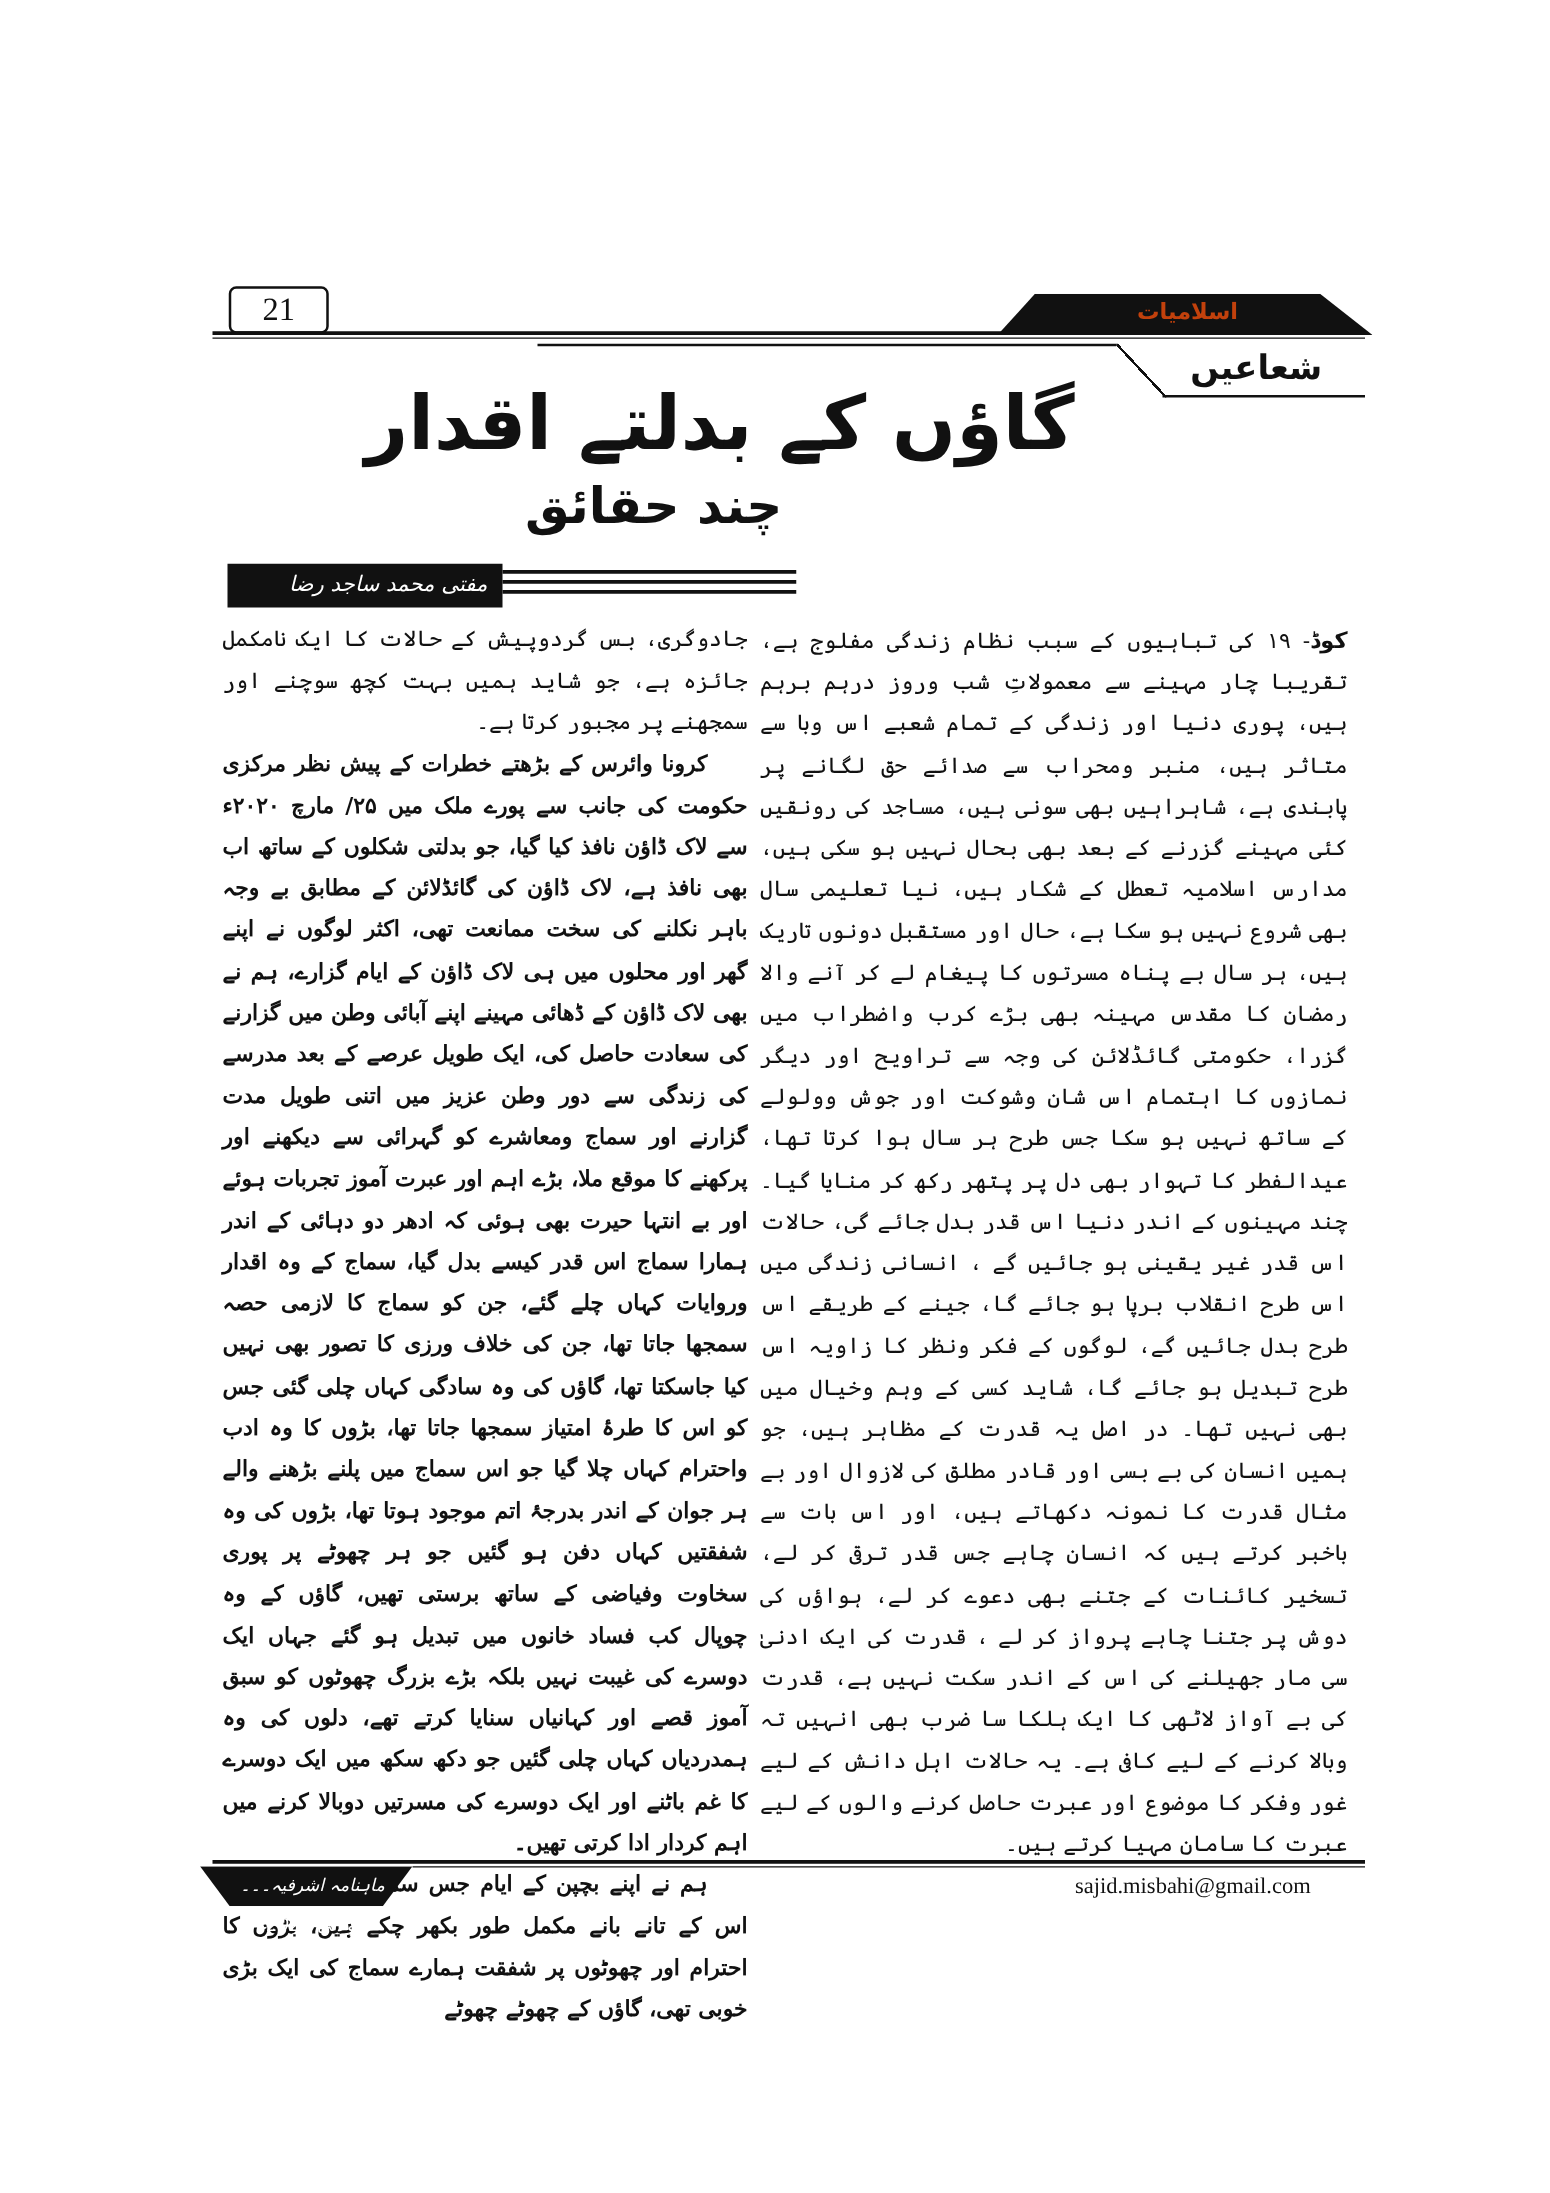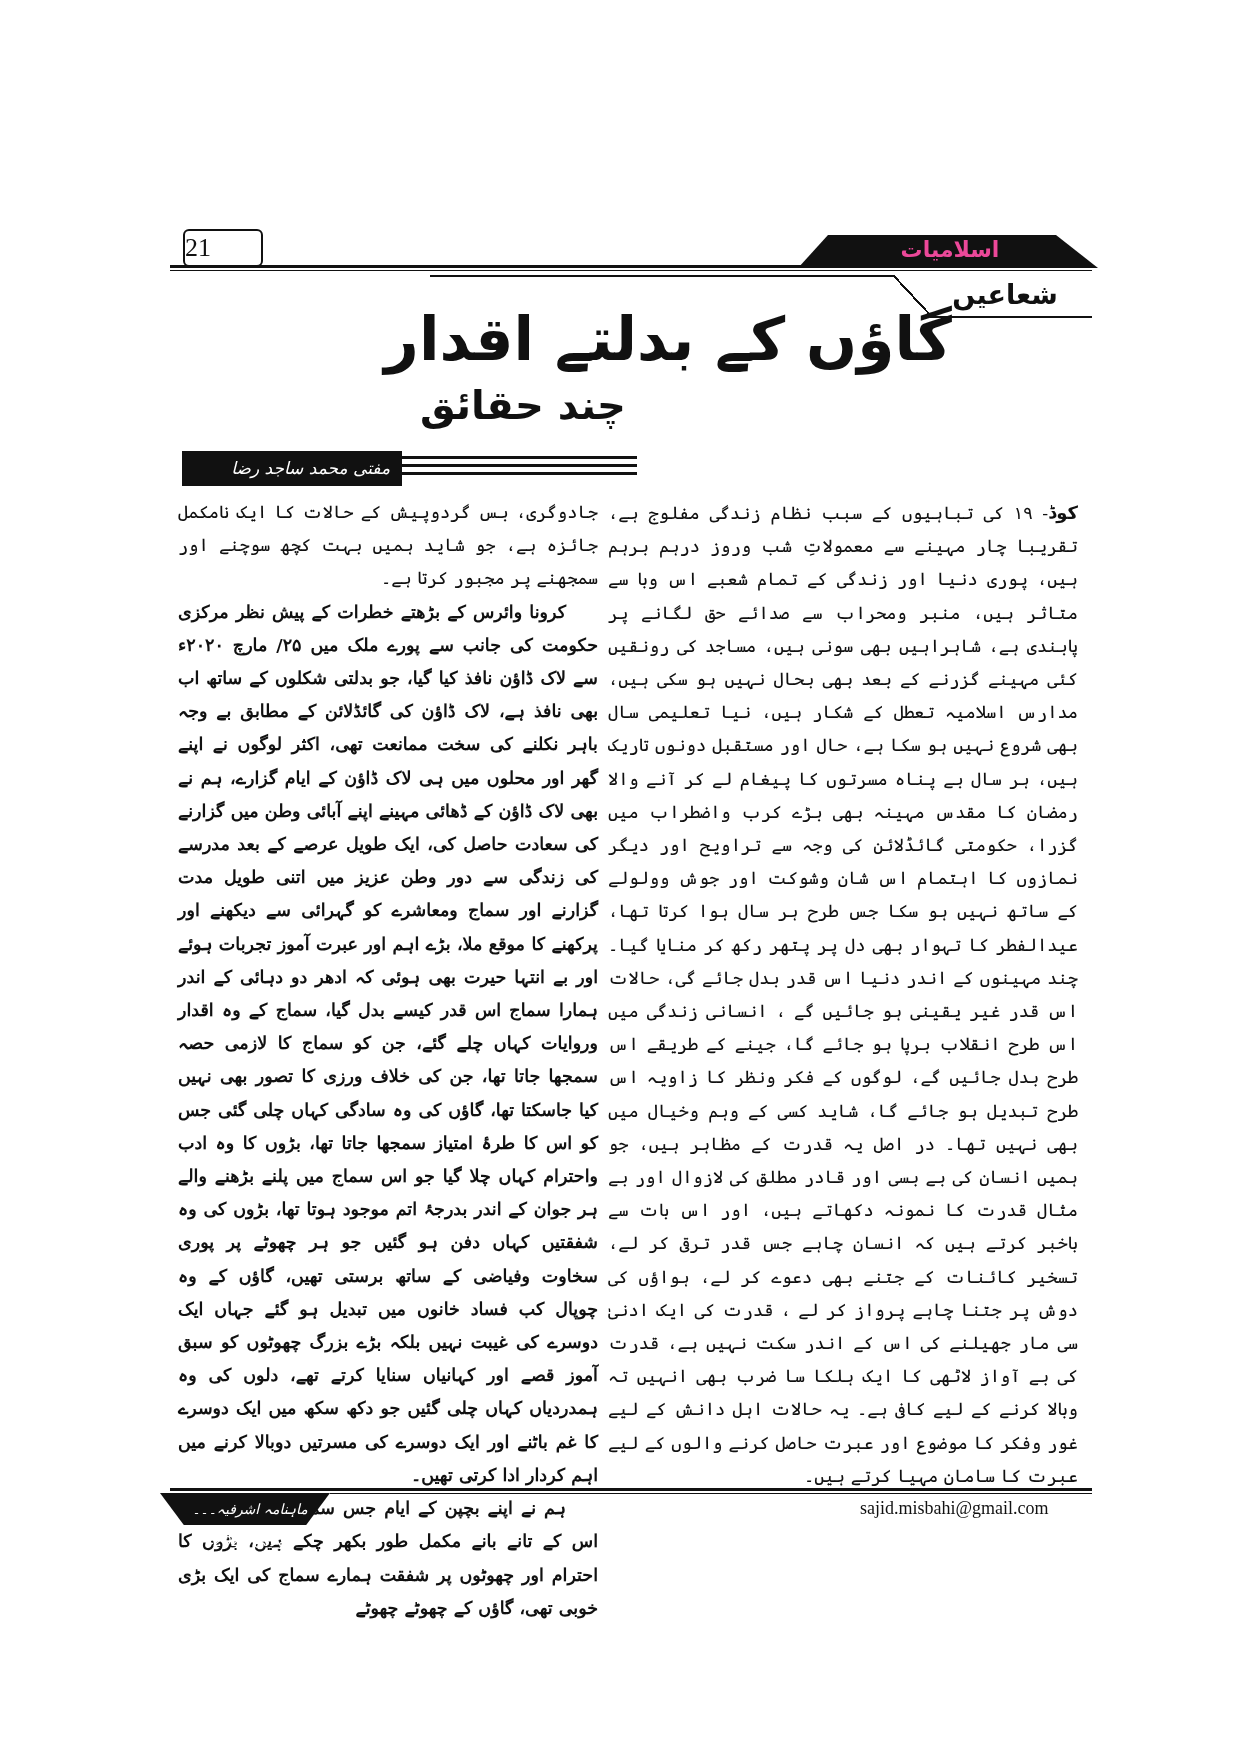--- a/index.html
+++ b/index.html
@@ -1,33 +1,33 @@
 <!DOCTYPE html>
 <html><head>
 <meta charset="utf-8">
 <style>
   html, body { margin:0; padding:0; background:#ffffff; }
   body { width:1240px; height:1754px; position:relative; overflow:hidden; font-family:"DejaVu Sans", sans-serif; color:#111; }
   .abs { position:absolute; }
 
   
-  .page-num-box { left:183px; top:229px; width:76px; height:34px; border:2.5px solid #111; border-radius:6px; font-family:"Liberation Serif", serif; font-size:26px; line-height:34px; }
+  .page-num-box { left:183px; top:229px; width:76px; height:34px; border:2.5px solid #111; border-radius:6px; font-family:"Liberation Serif", serif; font-size:26px; text-align:center; line-height:34px; }
   .hdr-rule-top { left:170px; top:265px; width:922px; height:3px; background:#111; }
   .hdr-rule-top2 { left:170px; top:270px; width:922px; height:1px; background:#111; }
   .cat-tab { left:798px; top:235px; width:300px; height:33px; background:#111;
     clip-path:polygon(10% 0, 86% 0, 100% 100%, 0 100%); }
-  .cat-text { left:840px; top:233px; width:220px; height:33px; color:#ec4899; font-size:22px; font-weight:bold; direction:rtl; text-align:center; line-height:33px; }
+  .cat-text { left:840px; top:233px; width:220px; height:33px; color:#c2410c; font-size:18px; font-weight:bold; direction:rtl; text-align:center; line-height:33px; }
   .sub-rule { left:430px; top:275px; width:463px; height:2px; background:#111; }
   .sub-diag { left:893px; top:275px; width:40px; height:43px;
     background:linear-gradient(to bottom left, transparent calc(50% - 1px), #111 calc(50% - 1px), #111 calc(50% + 1px), transparent calc(50% + 1px)); }
   .sub-rule2 { left:930px; top:316px; width:162px; height:2px; background:#111; }
   .sub-text { left:920px; top:276px; width:170px; height:38px; direction:rtl; text-align:center; font-size:27px; font-weight:900; line-height:38px; }
 
   
-  .title { left:312px; top:300px; width:640px; text-align:right; direction:rtl; font-size:60px; font-weight:900; line-height:78px; letter-spacing:1px; }
+  .title { left:292px; top:300px; width:640px; text-align:left; direction:rtl; font-size:60px; font-weight:900; line-height:78px; letter-spacing:1px; }
   .subtitle { left:420px; top:378px; width:400px; text-align:left; direction:rtl; font-size:40px; font-weight:bold; line-height:54px; }
 
   
   .author-box { left:182px; top:451px; width:220px; height:35px; background:#111; color:#fff; direction:rtl; text-align:right; font-size:17px; font-style:italic; line-height:35px; padding-right:12px; box-sizing:border-box; }
   .author-lines { left:402px; top:456px; width:235px; height:28px; }
   .author-lines div { height:3px; background:#111; margin-bottom:5px; }
 
   
   .col { direction:rtl; text-align:justify; text-align-last:right; font-family:"DejaVu Serif", serif; font-size:17.5px; line-height:33.2px; }
   .col-right { left:608px; top:496px; width:470px; }

